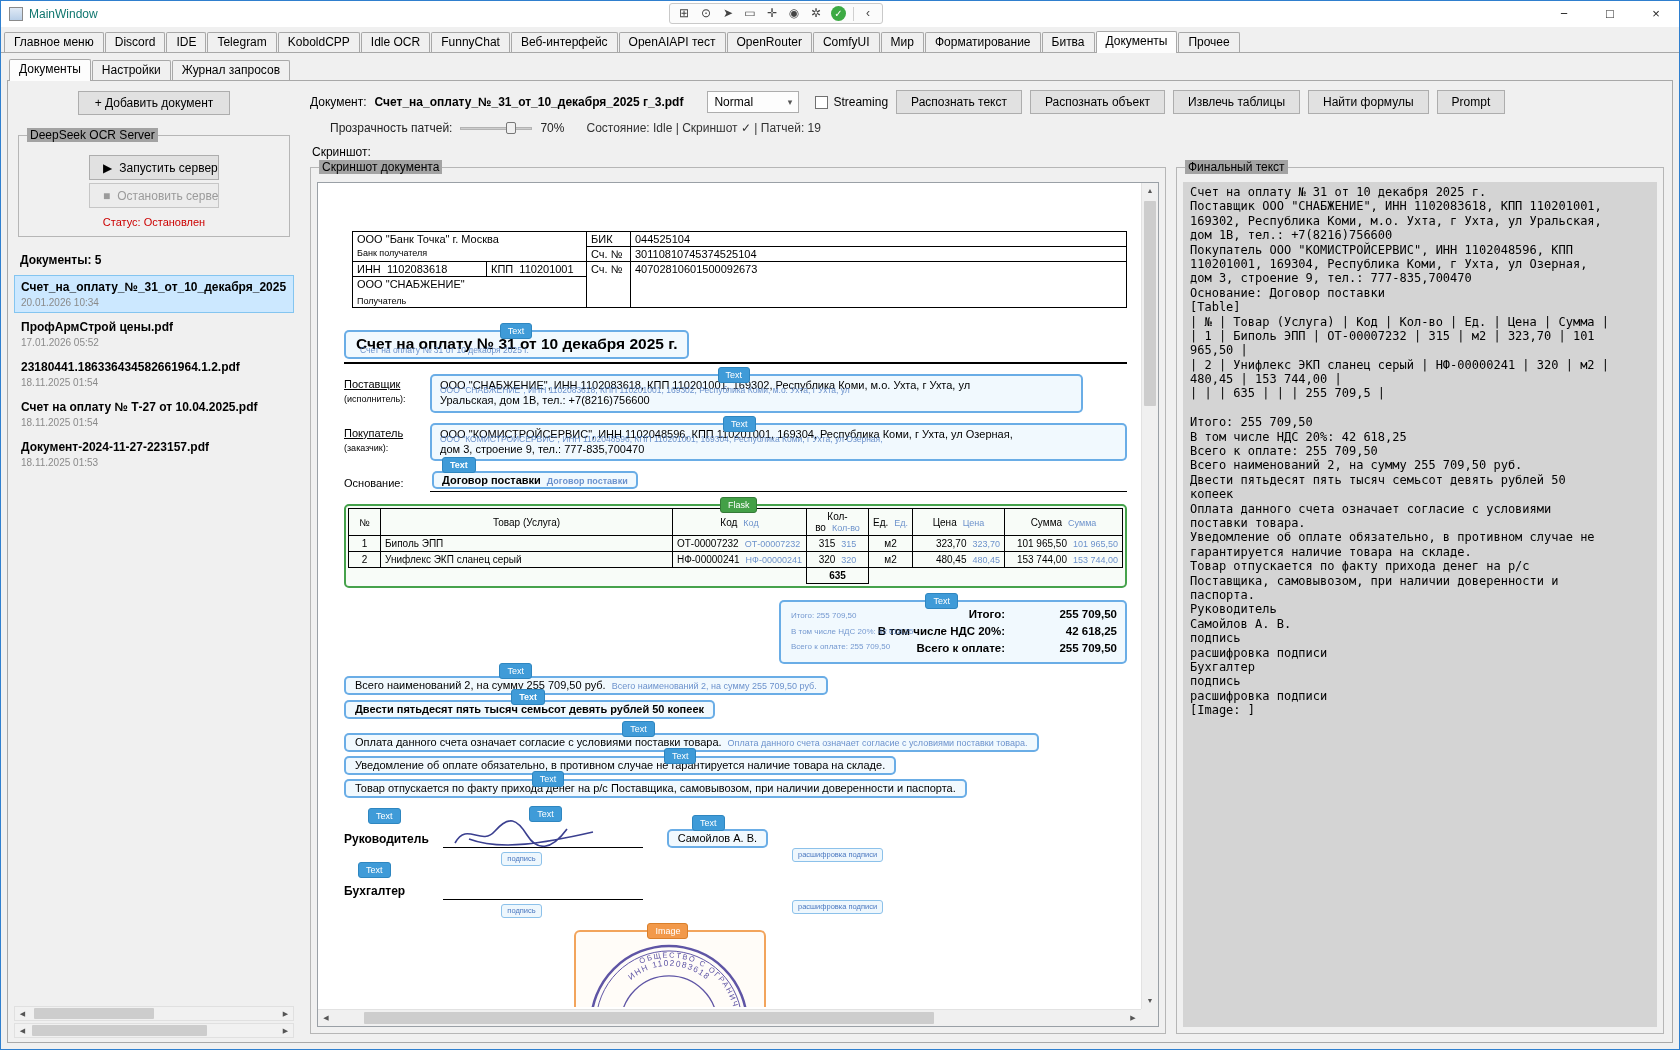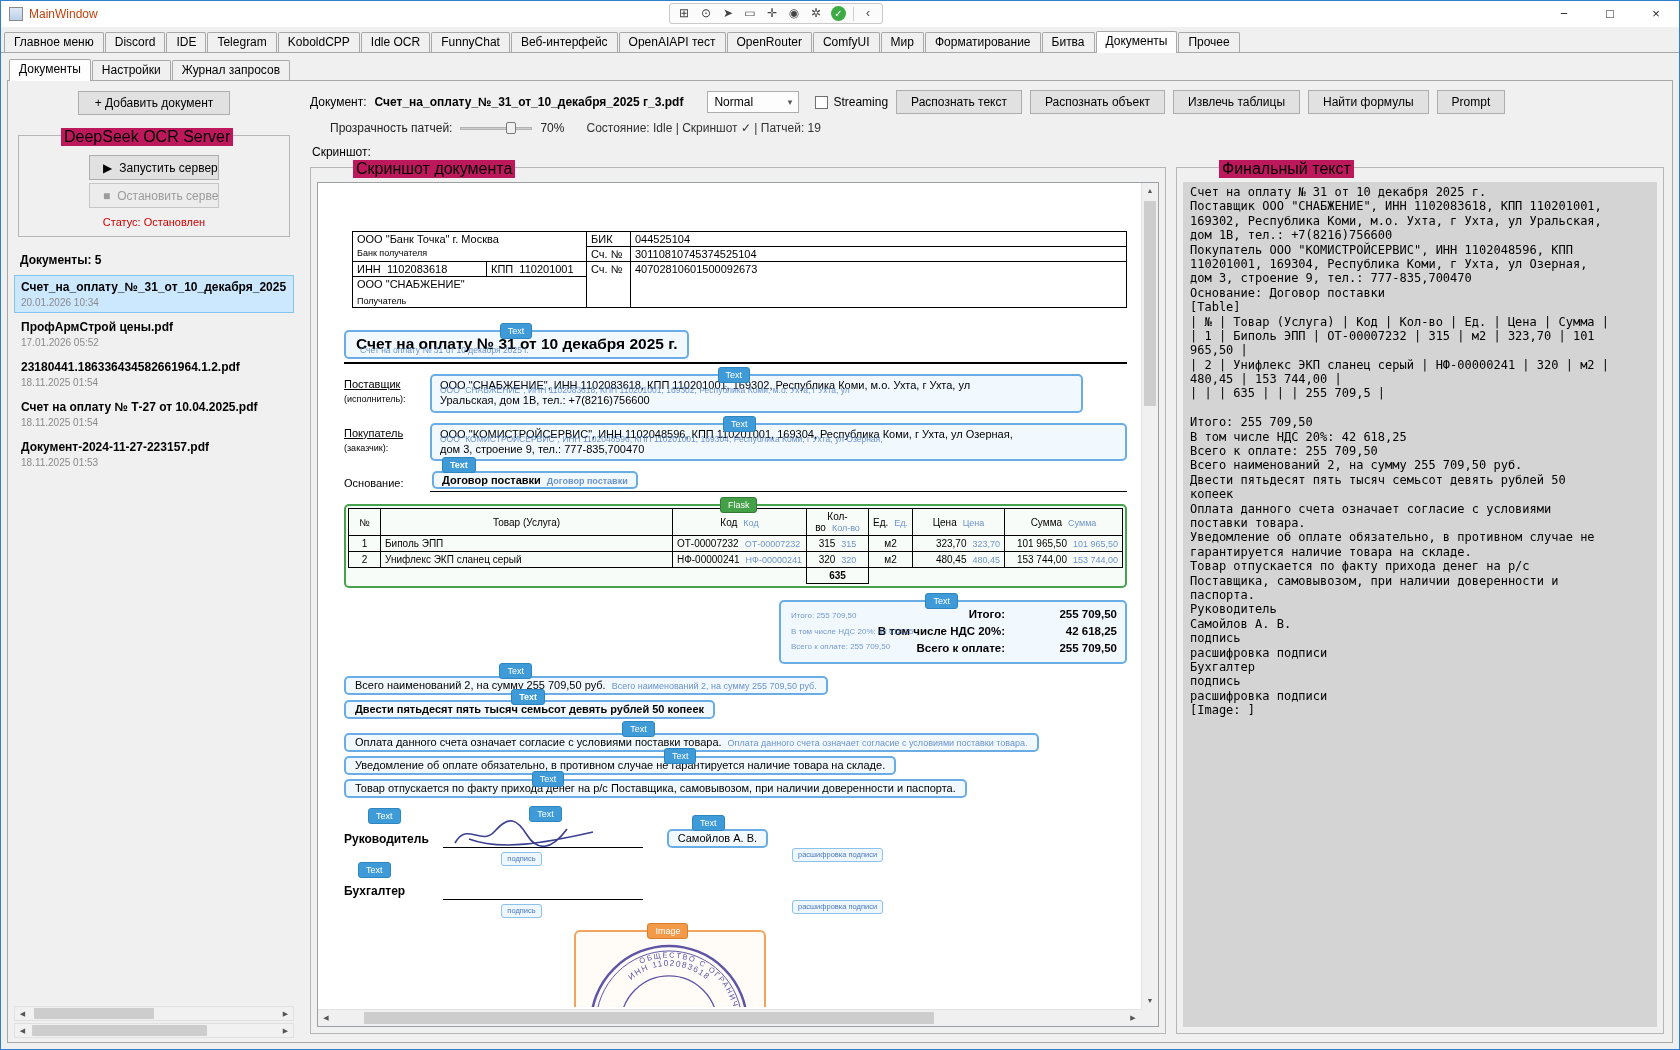--- a/index.html
+++ b/index.html
@@ -3,42 +3,42 @@
 <meta charset="utf-8">
 <style>
   * { box-sizing: border-box; margin: 0; padding: 0; }
   html, body { width: 1680px; height: 1050px; overflow: hidden; }
   body { font-family: "Liberation Sans", sans-serif; background: #c8c8c8; font-size: 12px; }
   .window { position: absolute; inset: 0; background: #f0f0f0; border: 1px solid #2f7fce; display: flex; flex-direction: column; }
 
   
   .titlebar { height: 26px; background: #ffffff; display: flex; align-items: center; position: relative; flex: none; }
   .app-icon { width: 14px; height: 14px; margin: 0 6px 0 8px; border: 1px solid #8a8a8a; background: linear-gradient(#dfe9f5, #b9cfe8); }
-  .title-text { font-size: 12px; color: #c2410c; }
+  .title-text { font-size: 12px; color: #0f766e; }
   .capture-bar { position: absolute; left: 668px; top: 2px; height: 21px; display: flex; align-items: center; gap: 2px; border: 1px solid #c9c9c9; background: #fbfbfb; padding: 0 4px; border-radius: 3px; }
   .cap-icon { width: 20px; text-align: center; font-size: 12px; color: #444; line-height: 19px; }
   .cap-icon.check { color: #fff; background: #3daa44; border-radius: 50%; width: 15px; height: 15px; line-height: 15px; font-size: 10px; margin: 0 3px; }
   .cap-sep { width: 1px; height: 14px; background: #d0d0d0; margin: 0 2px; }
   .win-controls { margin-left: auto; display: flex; height: 100%; }
   .win-btn { width: 46px; text-align: center; line-height: 26px; font-size: 13px; color: #222; }
 
   
   .tabbar { display: flex; align-items: flex-end; background: #f0f0f0; padding: 3px 0 0 3px; border-bottom: 1px solid #a8a8a8; height: 26px; flex: none; }
   .tab { font-size: 12px; color: #000; background: #f0f0f0; border: 1px solid #a8a8a8; border-bottom: none; padding: 2px 9px 3px; margin-right: 1px; white-space: nowrap; border-radius: 2px 2px 0 0; }
   .tab.active { background: #fdfdfd; margin-bottom: -1px; padding-bottom: 5px; z-index: 2; position: relative; }
 
   .content { flex: 1; display: flex; flex-direction: column; padding: 4px 6px 6px 6px; min-height: 0; }
   .subtabbar { display: flex; align-items: flex-end; padding-left: 2px; border-bottom: 1px solid #a8a8a8; height: 24px; flex: none; }
   .pane-frame { flex: 1; border: 1px solid #a8a8a8; border-top: none; background: #f0f0f0; display: flex; min-height: 0; }
 
   
   .left-panel { width: 292px; flex: none; display: flex; flex-direction: column; padding: 8px 4px 4px 4px; min-height: 0; }
   .add-btn { display: block; margin: 2px auto 6px; width: 152px; height: 24px; background: #e1e1e1; border: 1px solid #adadad; font-size: 12px; font-family: inherit; }
   .groupbox { position: relative; border: 1px solid #b6b6b6; }
-  .gb-title { position: absolute; top: -8px; left: 8px; background: #be185d; padding: 0 3px; font-size: 16px; margin-left: 34px; }
+  .gb-title { position: absolute; top: -8px; left: 8px; background: #a3a3a3; padding: 0 3px; font-size: 12px; }
   .server-box { margin: 14px 6px 0; padding: 16px 8px 8px; }
   .srv-btn { display: flex; align-items: center; justify-content: flex-start; padding-left: 13px; gap: 7px; width: 130px; height: 25px; margin: 3px auto; background: #e1e1e1; border: 1px solid #adadad; font-size: 12px; overflow: hidden; white-space: nowrap; font-family: inherit; }
   .srv-btn.disabled { color: #9b9b9b; background: #ececec; border-color: #c6c6c6; }
   .srv-status { color: #cc0000; font-size: 11px; text-align: center; margin-top: 8px; }
   .docs-count { font-weight: bold; font-size: 12px; margin: 16px 8px 8px; }
   .doc-list { flex: 1; overflow: hidden; margin: 0 2px; }
   .doc-item { padding: 4px 6px; border: 1px solid transparent; margin-bottom: 2px; }
   .doc-item.selected { background: #cce8ff; border-color: #84c5f0; }
   .di-name { font-size: 12px; font-weight: bold; white-space: nowrap; overflow: hidden; }
   .di-date { font-size: 10px; color: #8a8a8a; margin-top: 3px; }

